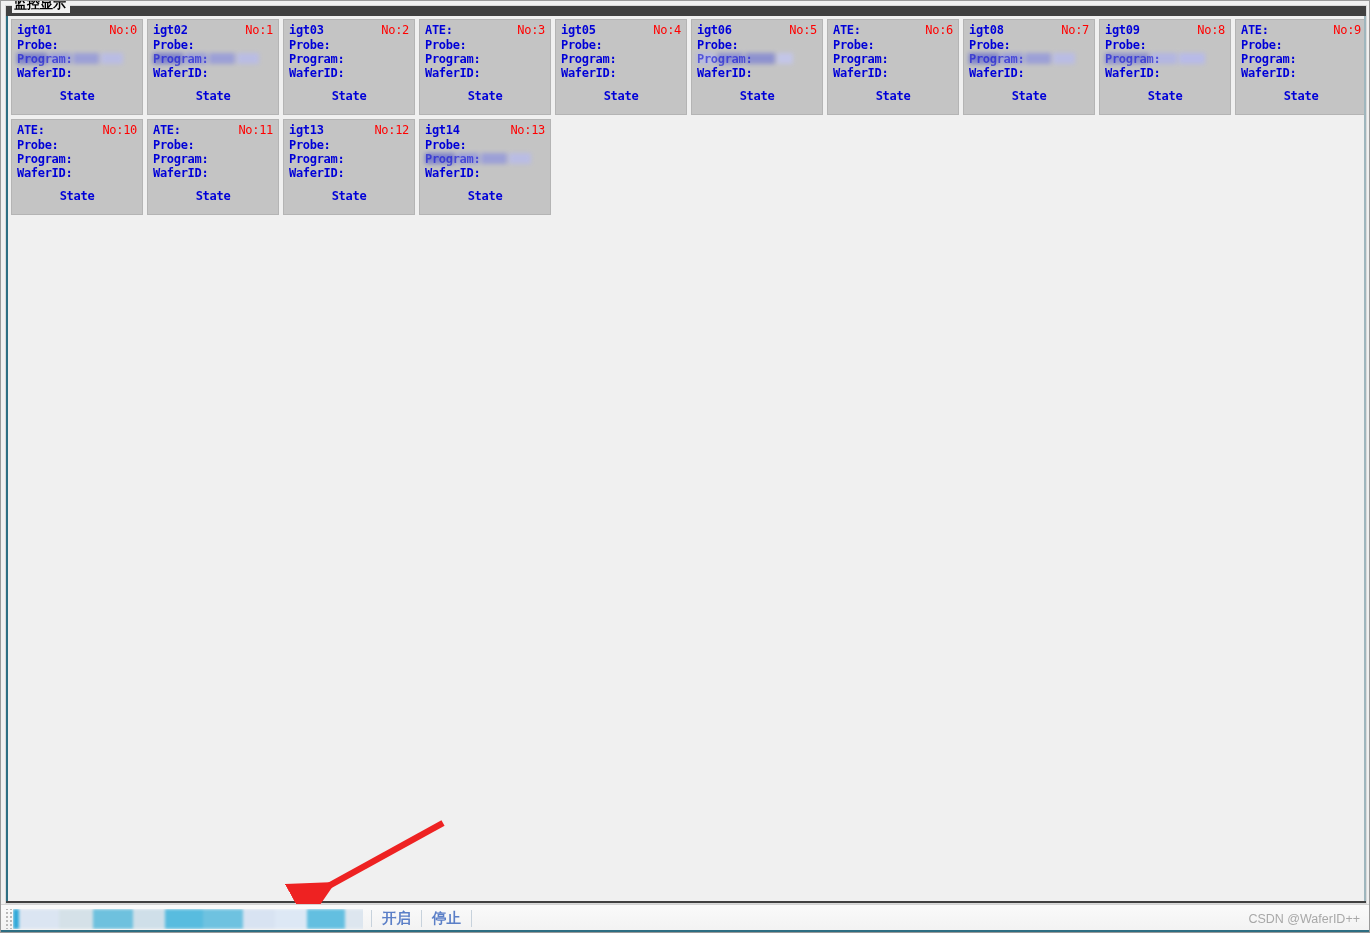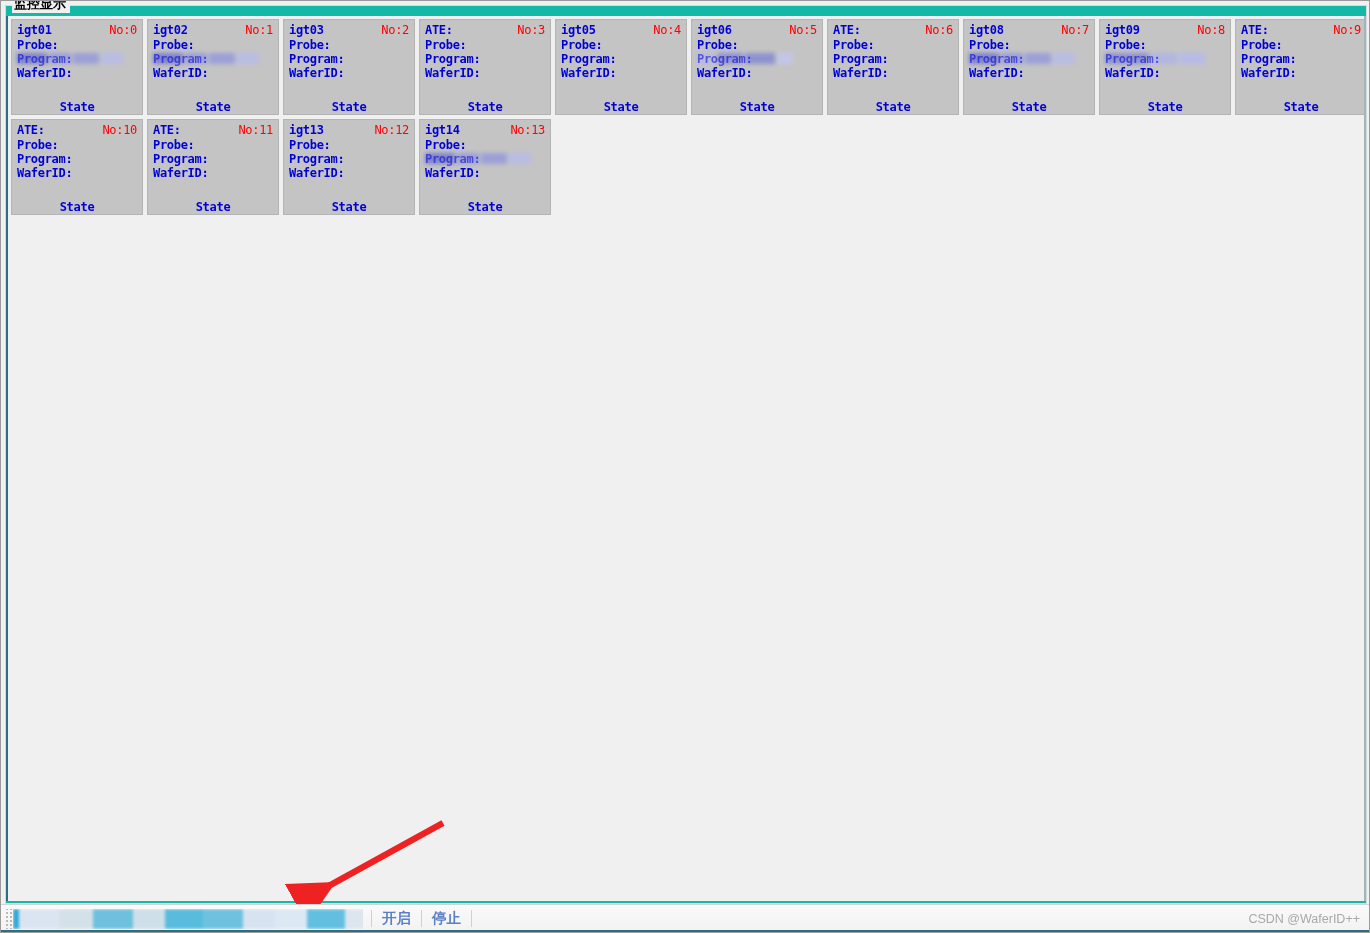--- a/index.html
+++ b/index.html
@@ -69,21 +69,21 @@
     overflow: hidden;
   }
 
   
   #monitor-group {
     position: absolute;
     left: 4px; top: 4px;
     right: 2px; bottom: 28px;
     border: 1px solid #d9d9d9;
     border-top: none;
-    background: #14b8a6;
+    background: #404040;
   }
   #monitor-group-top {
     position: absolute; left: 0; right: 0; top: 0;
     height: 1px; background: #d9d9d9;
   }
   #monitor-group-title {
     position: absolute;
     left: 6px; top: -10px;
     background: #f0f0f0;
     padding: 0 4px 0 2px;
@@ -138,21 +138,21 @@
     color: #ff0000; font-size: 12px; font-weight: normal;
     letter-spacing: -0.3px;
   }
   .tp-line {
     color: #0000d8; font-size: 12px; font-weight: bold;
     height: 14px; line-height: 14px; letter-spacing: -0.3px;
     position: relative; white-space: nowrap;
   }
   .tp-state {
     color: #0000d8; font-size: 12px; font-weight: bold;
-    text-align: center; margin-top: 20px; letter-spacing: -0.3px;
+    text-align: center; margin-top: 9px; letter-spacing: -0.3px;
   }
   
   .redact {
     position: absolute;
     height: 11px;
     pointer-events: none;
     filter: blur(2.2px);
     opacity: .95;
   }
   .redact i {

